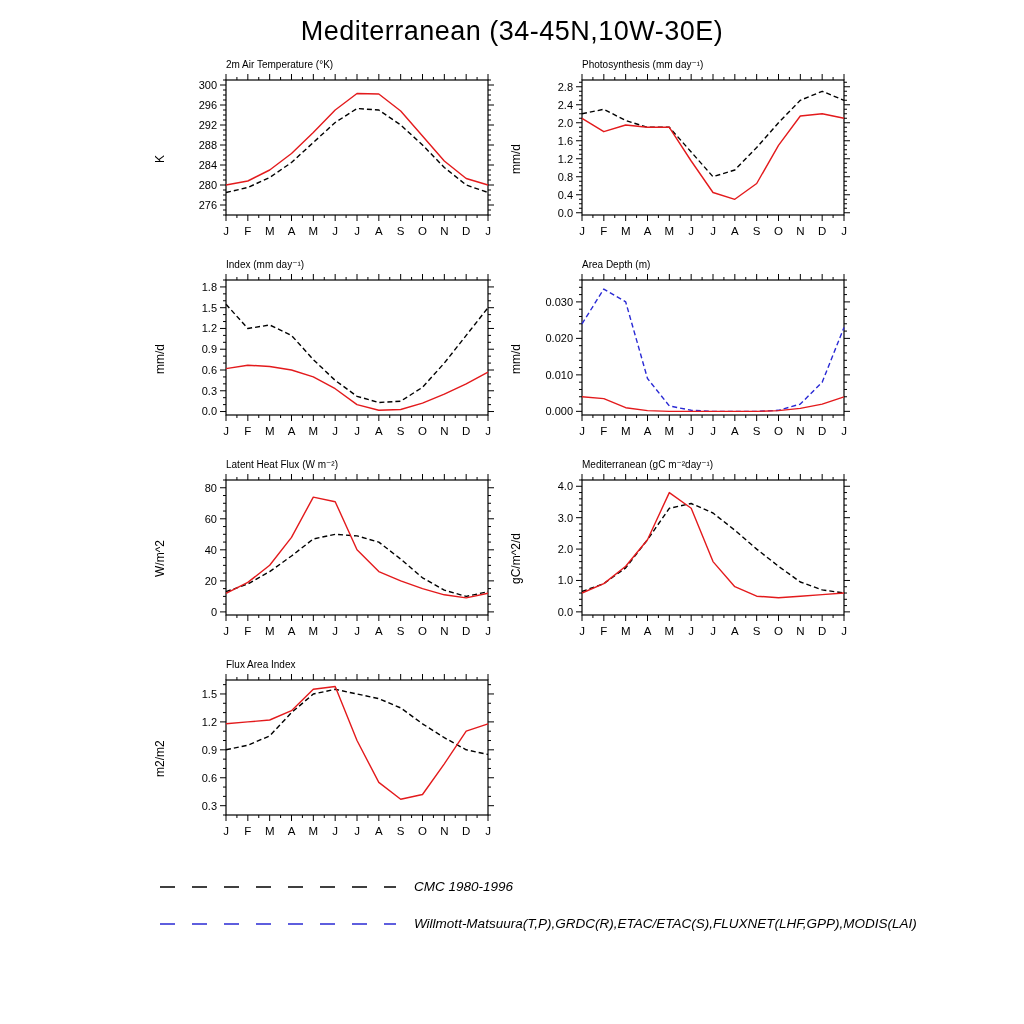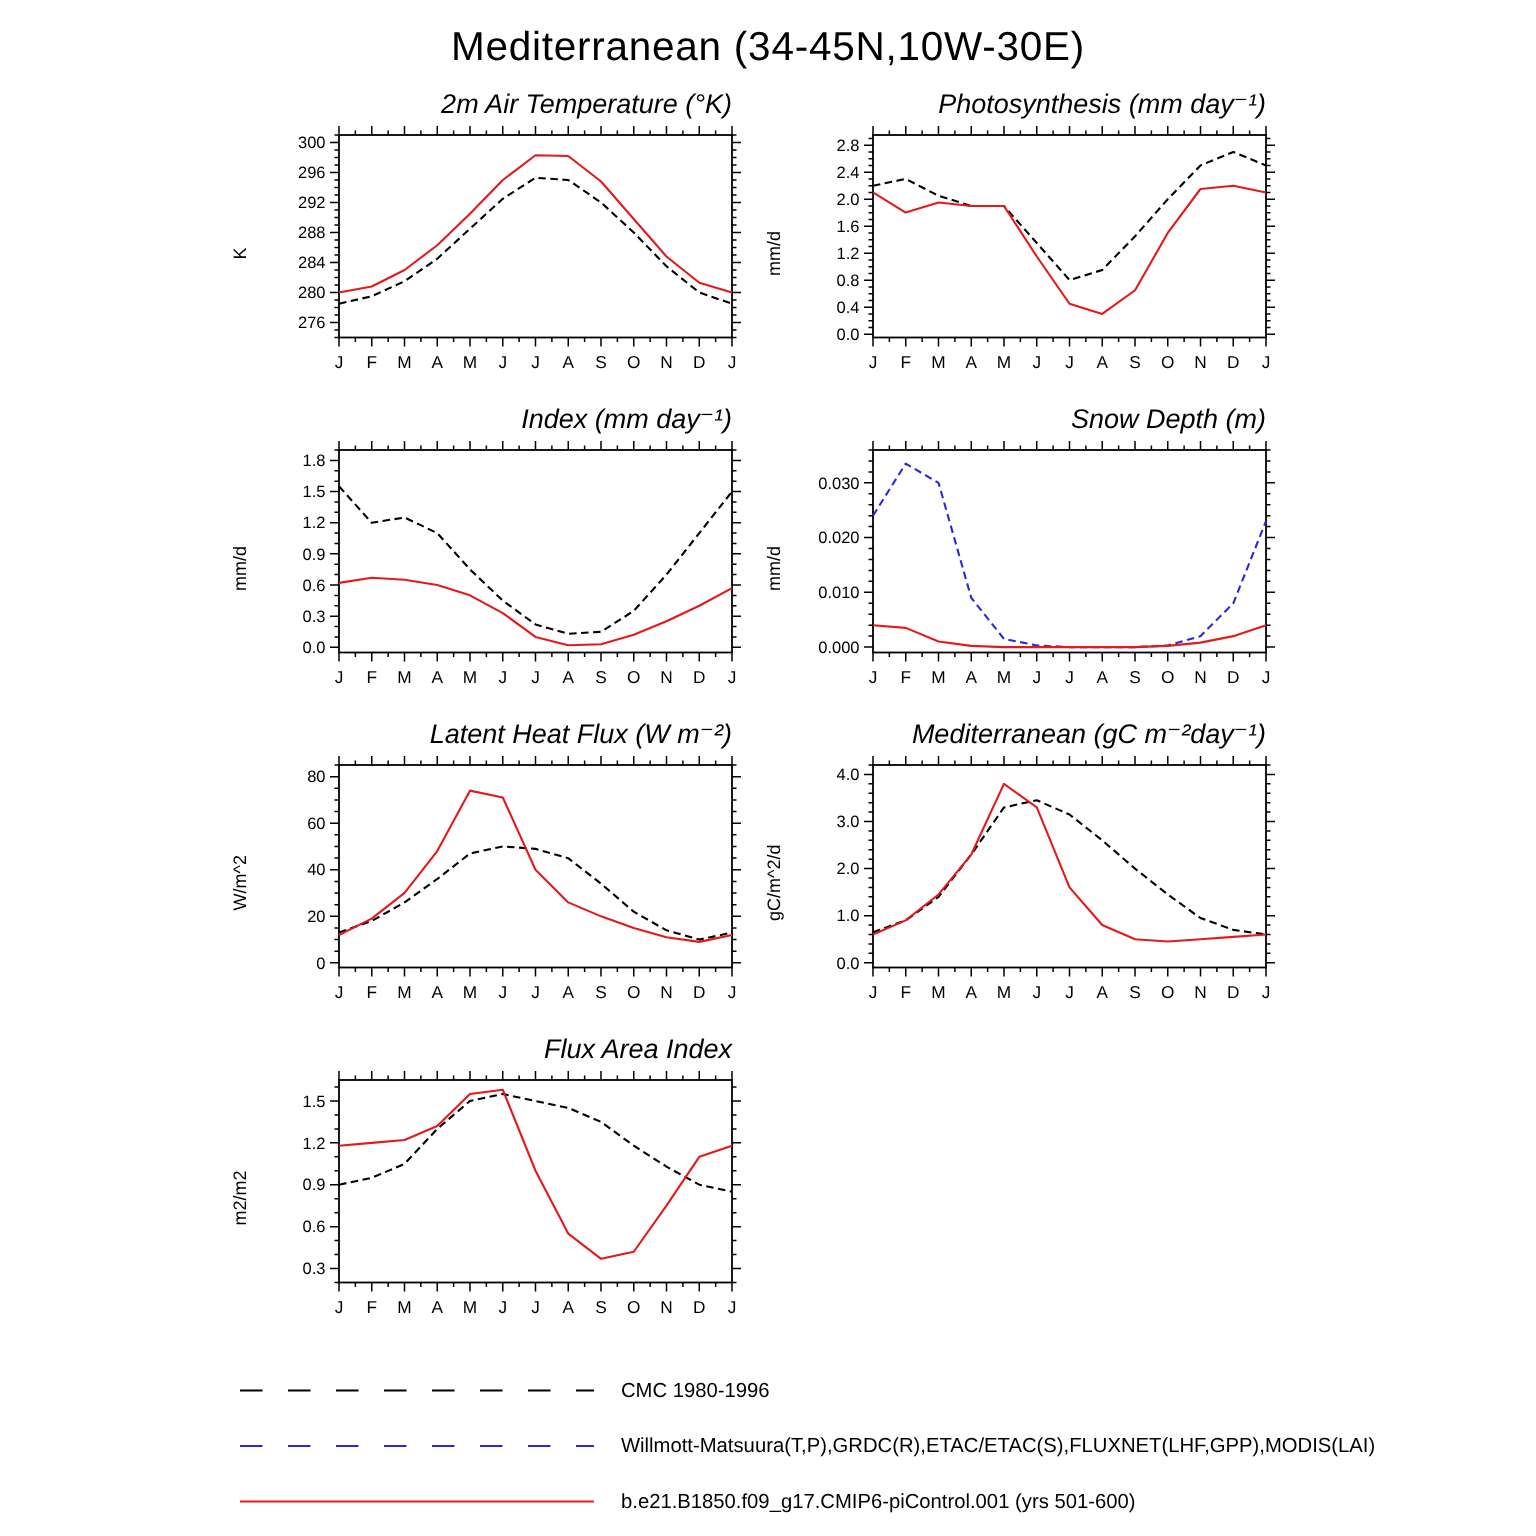--- a/index.html
+++ b/index.html
@@ -14,35 +14,35 @@
     letter-spacing: 0.5px;
   }
   .charts-grid {
     display: grid;
     grid-template-columns: repeat(2, 346px);
     column-gap: 10px; row-gap: 14px;
     margin: 12px 0 0 152px;
   }
   .chart-cell { width: 346px; }
   .chart-title {
-    margin-left: 74px; width: 262px; text-align: right;
-    font-size: 18px; margin-bottom: 2px; white-space: nowrap; font-style: italic;
+    margin-left: 74px; width: 262px; text-align: left;
+    font-size: 10px; margin-bottom: 2px; white-space: nowrap;
   }
   .chart-body { display: flex; align-items: center; }
   .ylabel {
     writing-mode: vertical-rl; transform: rotate(180deg);
     font-size: 12px; width: 16px; text-align: center; height: 150px;
     line-height: 16px;
   }
   svg.plot { display: block; }
   svg text { fill: #000; }
   .tk  { font-size: 11px; font-family: "Liberation Sans", "DejaVu Sans", sans-serif; }
   .mon { font-size: 11.5px; font-family: "Liberation Sans", "DejaVu Sans", sans-serif; }
   .legend-block { margin: 34px 0 0 158px; }
-  .legend-row { display: flex; align-items: center; margin-bottom: 22px; }
+  .legend-row { display: flex; align-items: center; margin-bottom: 22px; font-style: italic; }
   .legend-swatch { flex: 0 0 auto; }
   .legend-label { margin-left: 16px; font-size: 13.5px; white-space: nowrap; }
 </style>
 </head>
 <body>
 
 <div class="page">
 
   <div class="main-title">Mediterranean (34-45N,10W-30E)</div>
 
@@ -445,21 +445,21 @@
             <line x1="320" y1="8" x2="320" y2="2" stroke="#000" stroke-width="1"></line>
             <text x="320.0" y="163" text-anchor="middle" class="mon">J</text>
             <rect x="58" y="8" width="262" height="135" fill="none" stroke="#000" stroke-width="1.2"></rect>
             <polyline points="58.0,32.2 79.8,56.5 101.7,53.0 123.5,63.4 145.3,87.6 167.2,108.4 189.0,124.3 210.8,130.5 232.7,129.2 254.5,115.3 276.3,91.1 298.2,63.4 320.0,35.7" fill="none" stroke="#000000" stroke-width="1.4" stroke-dasharray="5 3" stroke-linejoin="round"></polyline>
             <polyline points="58.0,96.6 79.8,93.2 101.7,94.5 123.5,98.0 145.3,104.9 167.2,116.7 189.0,132.6 210.8,138.2 232.7,137.5 254.5,131.2 276.3,122.2 298.2,111.8 320.0,100.1" fill="none" stroke="#e31a1c" stroke-width="1.4" stroke-linejoin="round"></polyline>
           </svg>
       </div>
     </div>
 
     <div class="chart-cell">
-      <div class="chart-title">Snow Depth (m)</div>
+      <div class="chart-title">Area Depth (m)</div>
       <div class="chart-body">
         <div class="ylabel">mm/d</div>
         <svg class="plot" width="330" height="173">
             <line x1="58" y1="139.35135135135135" x2="52" y2="139.35135135135135" stroke="#000" stroke-width="1"></line>
             <line x1="320" y1="139.35135135135135" x2="326" y2="139.35135135135135" stroke="#000" stroke-width="1"></line>
             <text x="49" y="143.2" text-anchor="end" class="tk">0.000</text>
             <line x1="58" y1="132.05405405405406" x2="55" y2="132.05405405405406" stroke="#000" stroke-width="1"></line>
             <line x1="320" y1="132.05405405405406" x2="323" y2="132.05405405405406" stroke="#000" stroke-width="1"></line>
             <line x1="58" y1="124.75675675675676" x2="55" y2="124.75675675675676" stroke="#000" stroke-width="1"></line>
             <line x1="320" y1="124.75675675675676" x2="323" y2="124.75675675675676" stroke="#000" stroke-width="1"></line>
@@ -926,21 +926,15 @@
           <line x1="2" y1="5" x2="238" y2="5" stroke="#000000" stroke-width="1.4" stroke-dasharray="15 17"></line>
         </svg>
       <span class="legend-label">CMC 1980-1996</span>
     </div>
     <div class="legend-row">
       <svg class="legend-swatch" width="240" height="10">
           <line x1="2" y1="5" x2="238" y2="5" stroke="#2a2ad4" stroke-width="1.4" stroke-dasharray="15 17"></line>
         </svg>
       <span class="legend-label">Willmott-Matsuura(T,P),GRDC(R),ETAC/ETAC(S),FLUXNET(LHF,GPP),MODIS(LAI)</span>
     </div>
-    <div class="legend-row">
-      <svg class="legend-swatch" width="240" height="10">
-          <line x1="2" y1="5" x2="238" y2="5" stroke="#e31a1c" stroke-width="1.4"></line>
-        </svg>
-      <span class="legend-label">b.e21.B1850.f09_g17.CMIP6-piControl.001 (yrs 501-600)</span>
-    </div>
   </div>
 
 </div>
 
 </body></html>

